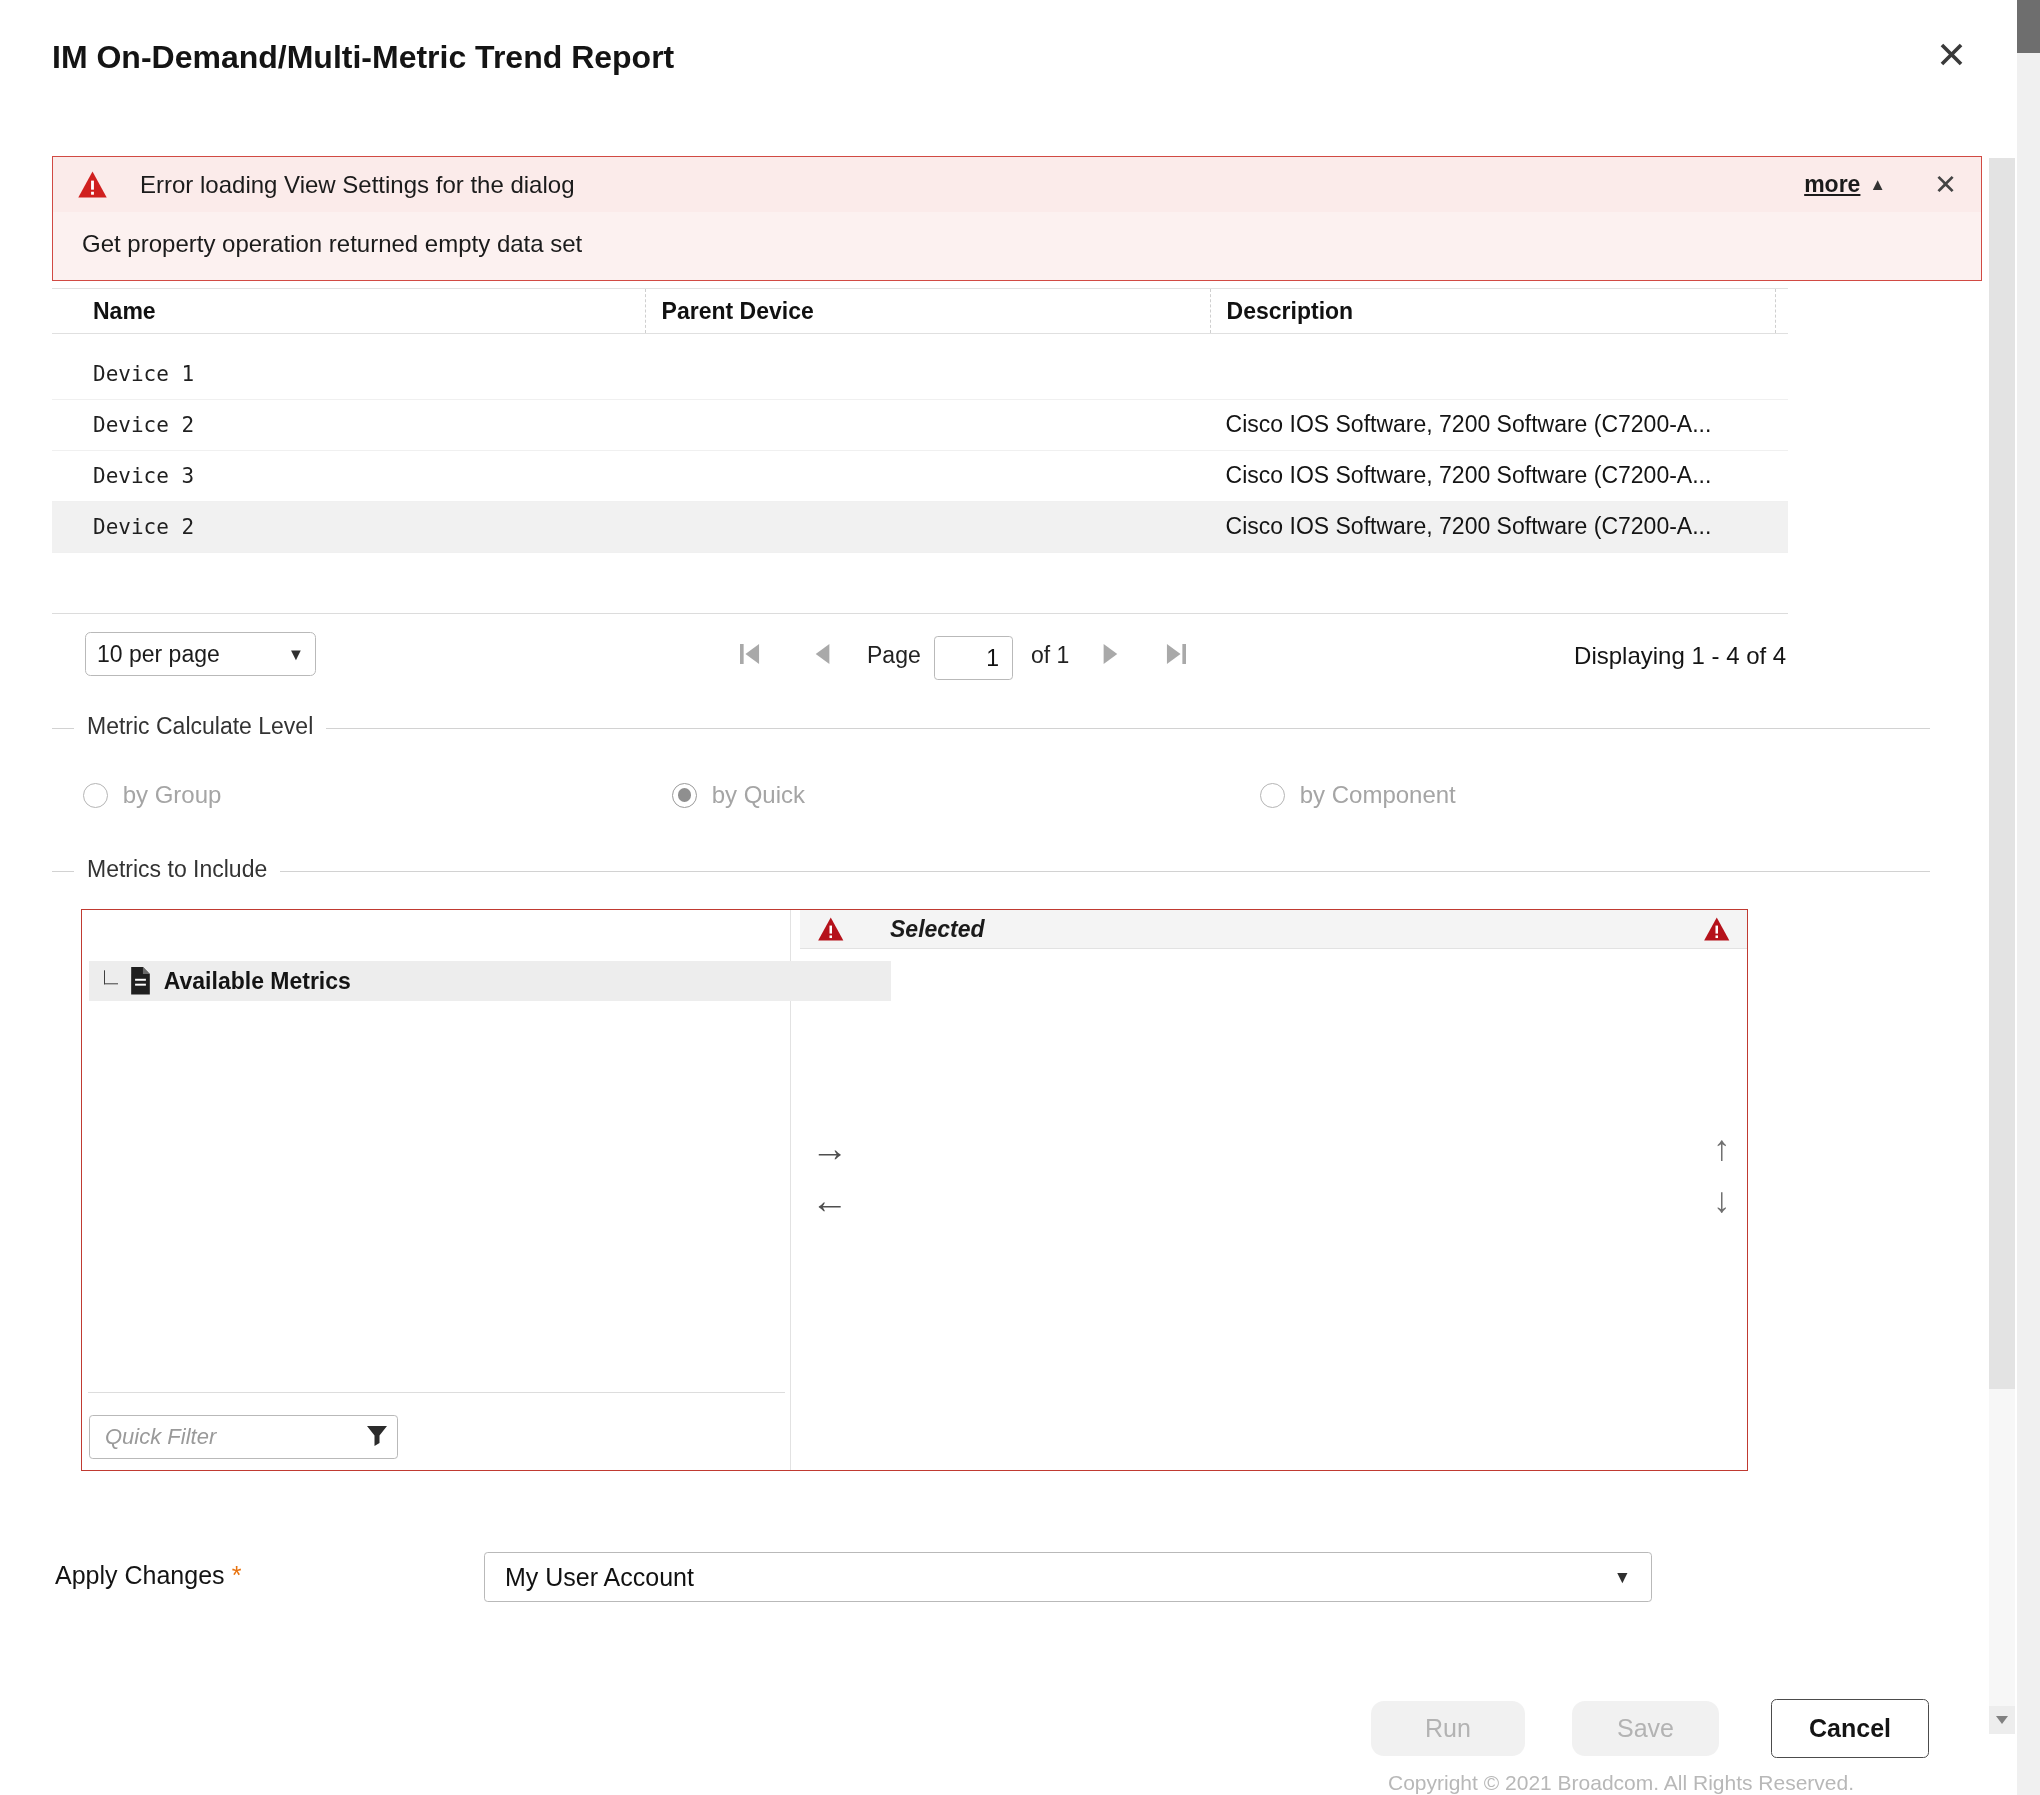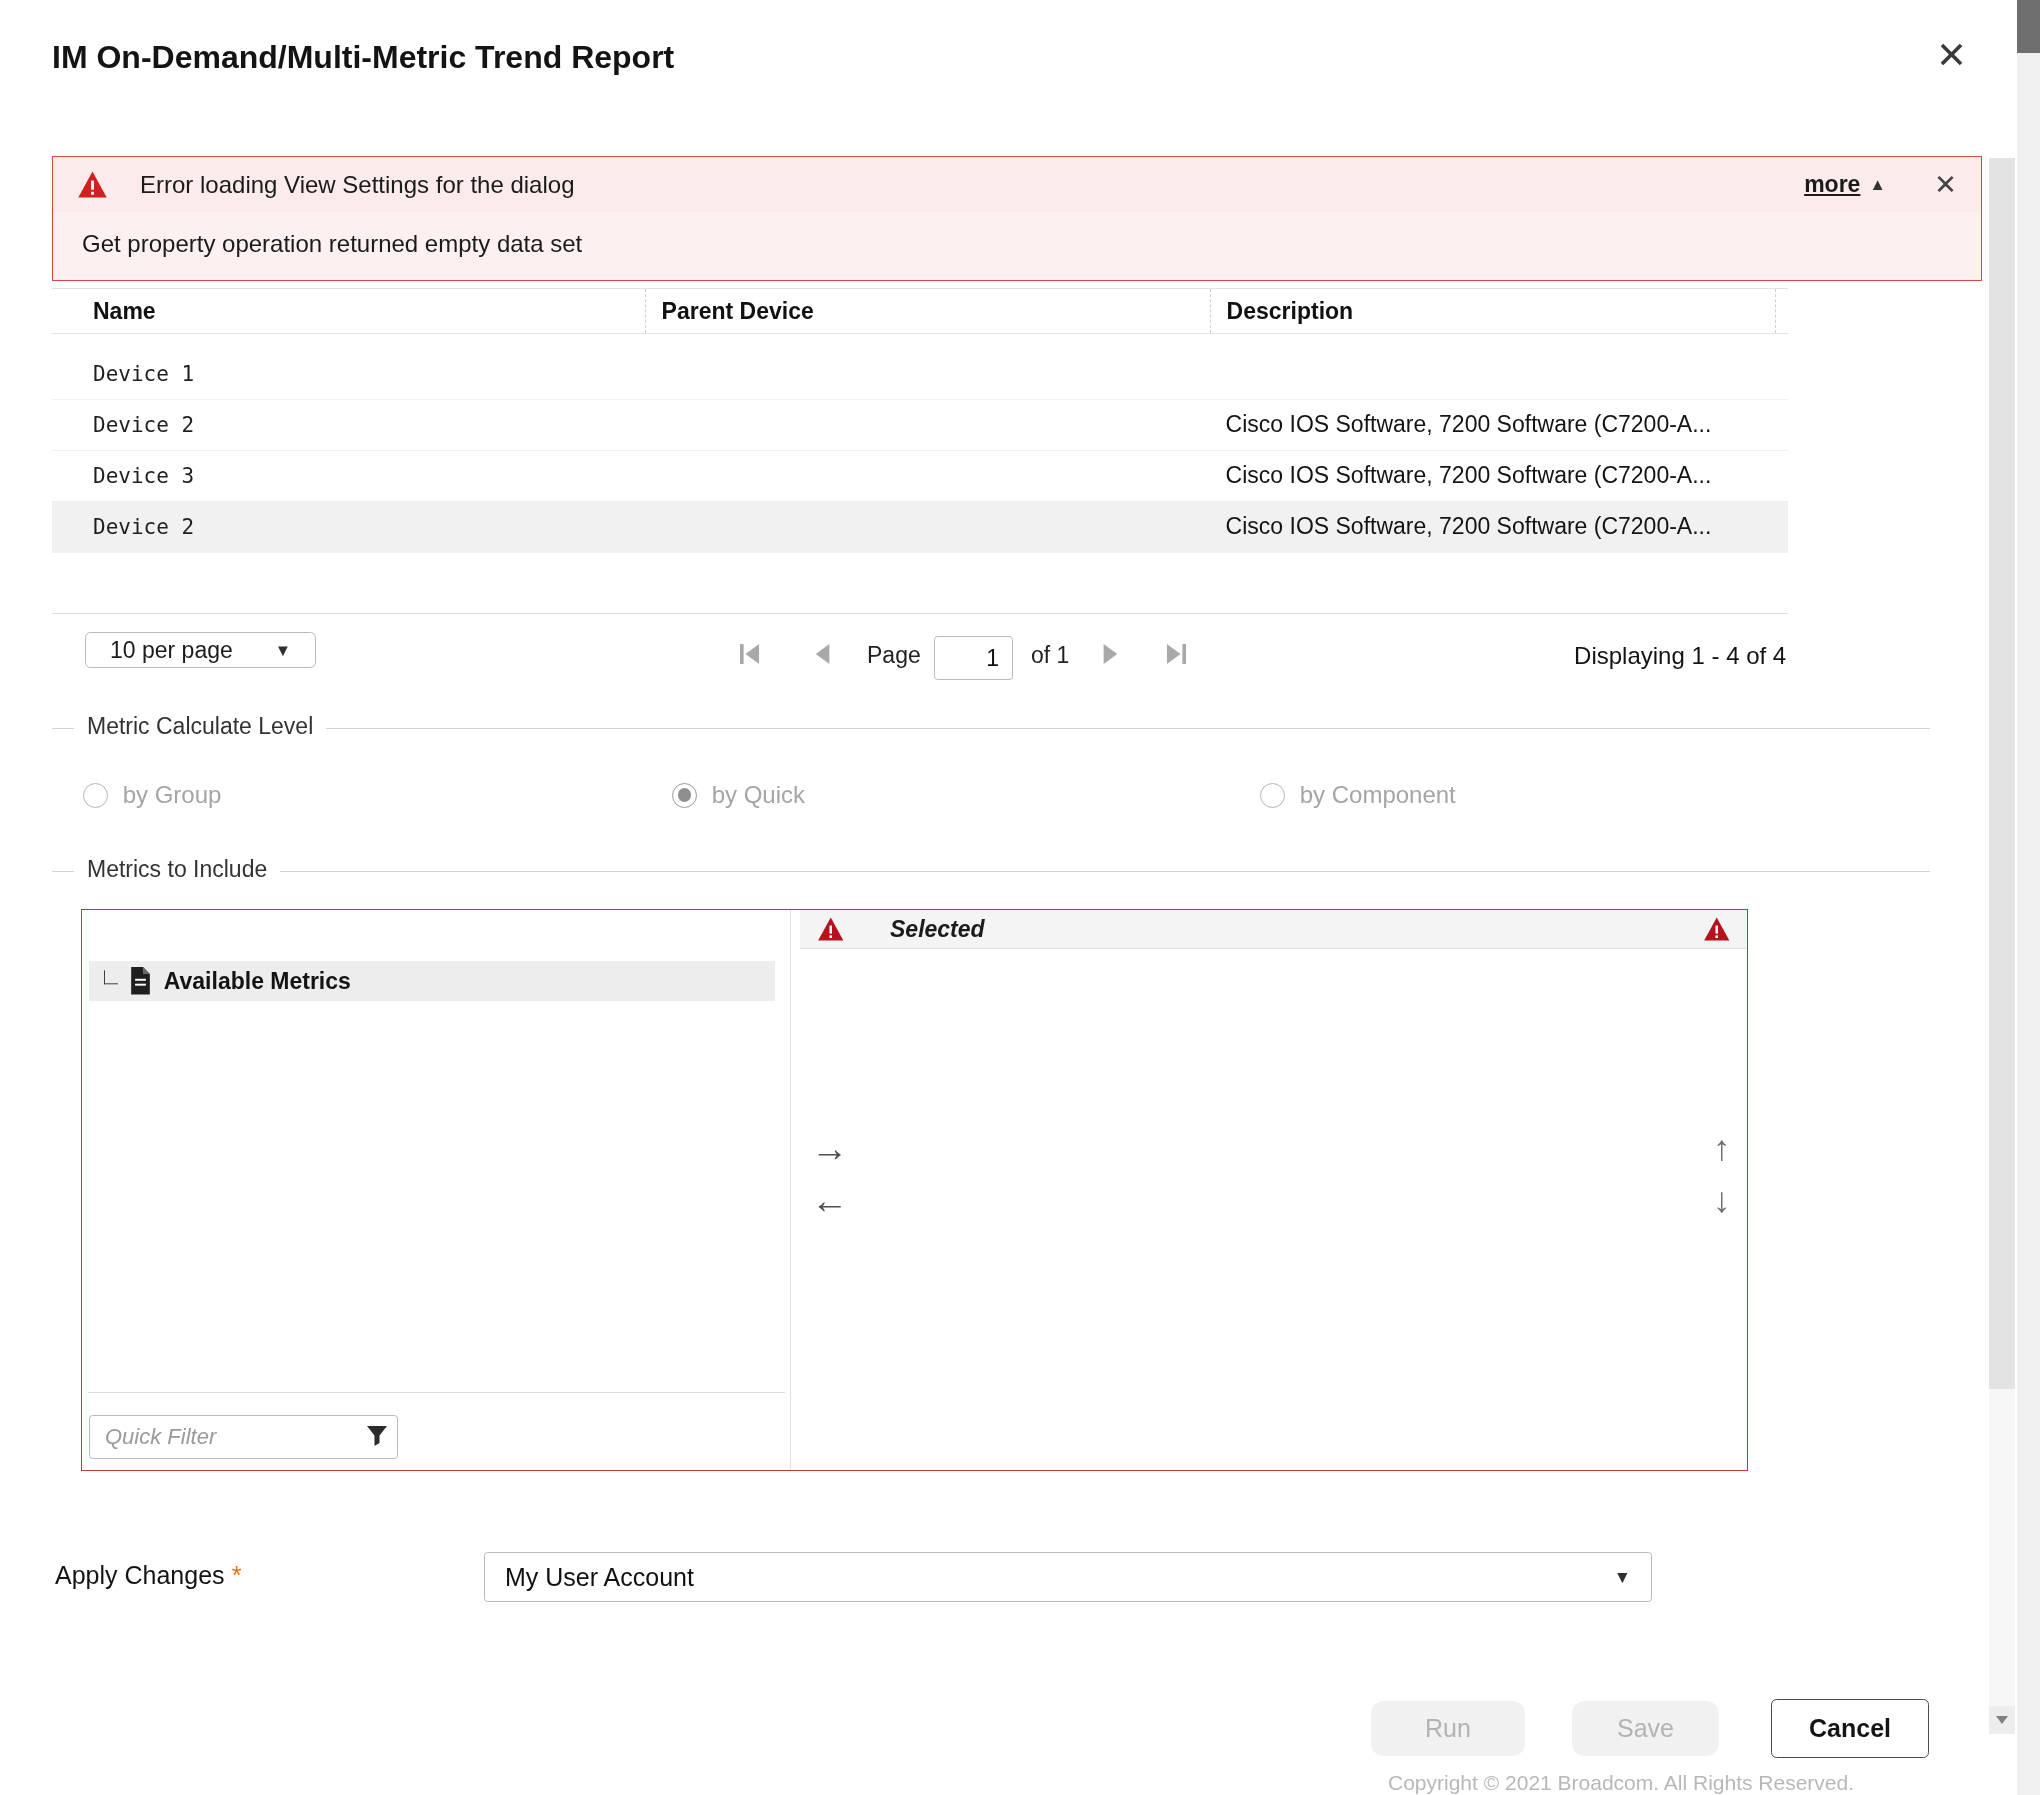--- a/index.html
+++ b/index.html
@@ -34,21 +34,21 @@
   .t-head div { font-size:23px; font-weight:700; color:#111; }
   .t-body { margin-top:14.7px; }
   .t-row { display:flex; height:51px; align-items:center; border-bottom:0.9px solid #f0f0f0; }
   .t-row.hl { background:#f1f1f1; }
   .t-row .c1 { width:593px; padding-left:41px; font-family:"DejaVu Sans Mono", monospace; font-size:21px; color:#1f1f1f; }
   .t-row .c2 { width:565px; padding-left:15.6px; font-size:23px; }
   .t-row .c3 { flex:1; padding-left:15.6px; font-size:23px; color:#141414; white-space:nowrap; overflow:hidden; }
 
   
   .pagination { position:absolute; left:52px; top:613px; width:1736px; height:84px; border-top:0.9px solid #dcdcdc; }
-  .perpage { position:absolute; left:33px; top:18.4px; width:231px; height:36px; border:0.9px solid #b9b9b9; border-radius:5.5px; background:#fff; display:flex; align-items:center; padding:0 24px; cursor:pointer; }
+  .perpage { position:absolute; left:33px; top:18.4px; width:231px; height:44px; border:0.9px solid #b9b9b9; border-radius:5.5px; background:#fff; display:flex; align-items:center; padding:0 11px; cursor:pointer; }
   .perpage-label { font-size:23px; color:#1b1b1b; flex:1; }
   .perpage-caret { font-size:16.5px; color:#2f2f2f; }
   .navbtn { position:absolute; top:20px; width:40px; height:40px; cursor:pointer; }
   .pg-text { position:absolute; top:27.5px; font-size:23px; color:#222; }
   .pg-input { position:absolute; left:882px; top:22px; width:79px; height:44px; border:0.9px solid #b9b9b9; border-radius:3.7px; font-size:23px; text-align:right; padding-right:13px; font-family:"Liberation Sans", sans-serif; color:#111; }
   .displaying { position:absolute; right:1.8px; top:27.5px; font-size:24px; color:#141414; }
 
   
   .fieldset { position:absolute; left:52px; width:1878px; border-top:0.9px solid #d2d2d2; }
   .fieldset .legend { position:absolute; left:22px; top:-15.6px; background:#fff; padding:0 13px; font-size:23px; color:#333; }
@@ -57,21 +57,21 @@
   .radio { width:25px; height:25px; border:1.8px solid #b5b5b5; border-radius:50%; background:#fff; position:relative; flex:none; }
   .radio.checked { border-color:#9a9a9a; }
   .radio.checked::after { content:""; position:absolute; inset:4.6px; background:#8f8f8f; border-radius:50%; }
   .radio-label { font-size:24px; color:#a5a5a5; }
 
   
   .metrics-box { position:absolute; left:81px; top:909px; width:1667px; height:562px; border:1.8px solid #c03a31; background:#fff; }
   .panel-left { position:absolute; left:0; top:0; bottom:0; width:709px; border-right:0.9px solid #e2e2e2; }
   .panel-head { height:39px; background:#f4f4f4; border-bottom:0.9px solid #e2e2e2; display:flex; align-items:center; padding:0 18.4px; }
   .panel-title { font-size:23px; font-weight:600; color:#1b1b1b; }
-  .tree-row { position:absolute; left:7.3px; top:51px; width:686px; height:40px; background:#ededed; display:flex; align-items:center; padding-left:14.7px; cursor:pointer; }
+  .tree-row { position:absolute; left:7.3px; top:51px; width:802px; height:40px; background:#ededed; display:flex; align-items:center; padding-left:14.7px; cursor:pointer; }
   .tree-elbow { width:13.8px; height:13.8px; border-left:1.8px solid #3f3f3f; border-bottom:1.8px solid #3f3f3f; margin-right:11px; transform:translateY(-3.7px); }
   .tree-label { font-size:23px; font-weight:700; color:#141414; margin-left:13px; }
   .panel-divider { position:absolute; left:5.5px; right:5.5px; bottom:77px; border-top:0.9px solid #dddddd; }
   .qf-wrap { position:absolute; left:7.3px; bottom:11px; width:309px; height:44px; }
   .qf-input { width:100%; height:100%; border:0.9px solid #b9b9b9; border-radius:3.7px; padding:0 46px 0 14.7px; font-size:22px; font-family:"Liberation Sans", sans-serif; }
   .qf-input::placeholder { font-style:italic; color:#9a9a9a; }
   .qf-icon { position:absolute; right:9.2px; top:9.2px; }
 
   .panel-right { position:absolute; left:718px; right:0; top:0; bottom:0;font-style:italic; }
   .panel-right .panel-head { padding:0 16.5px; }

